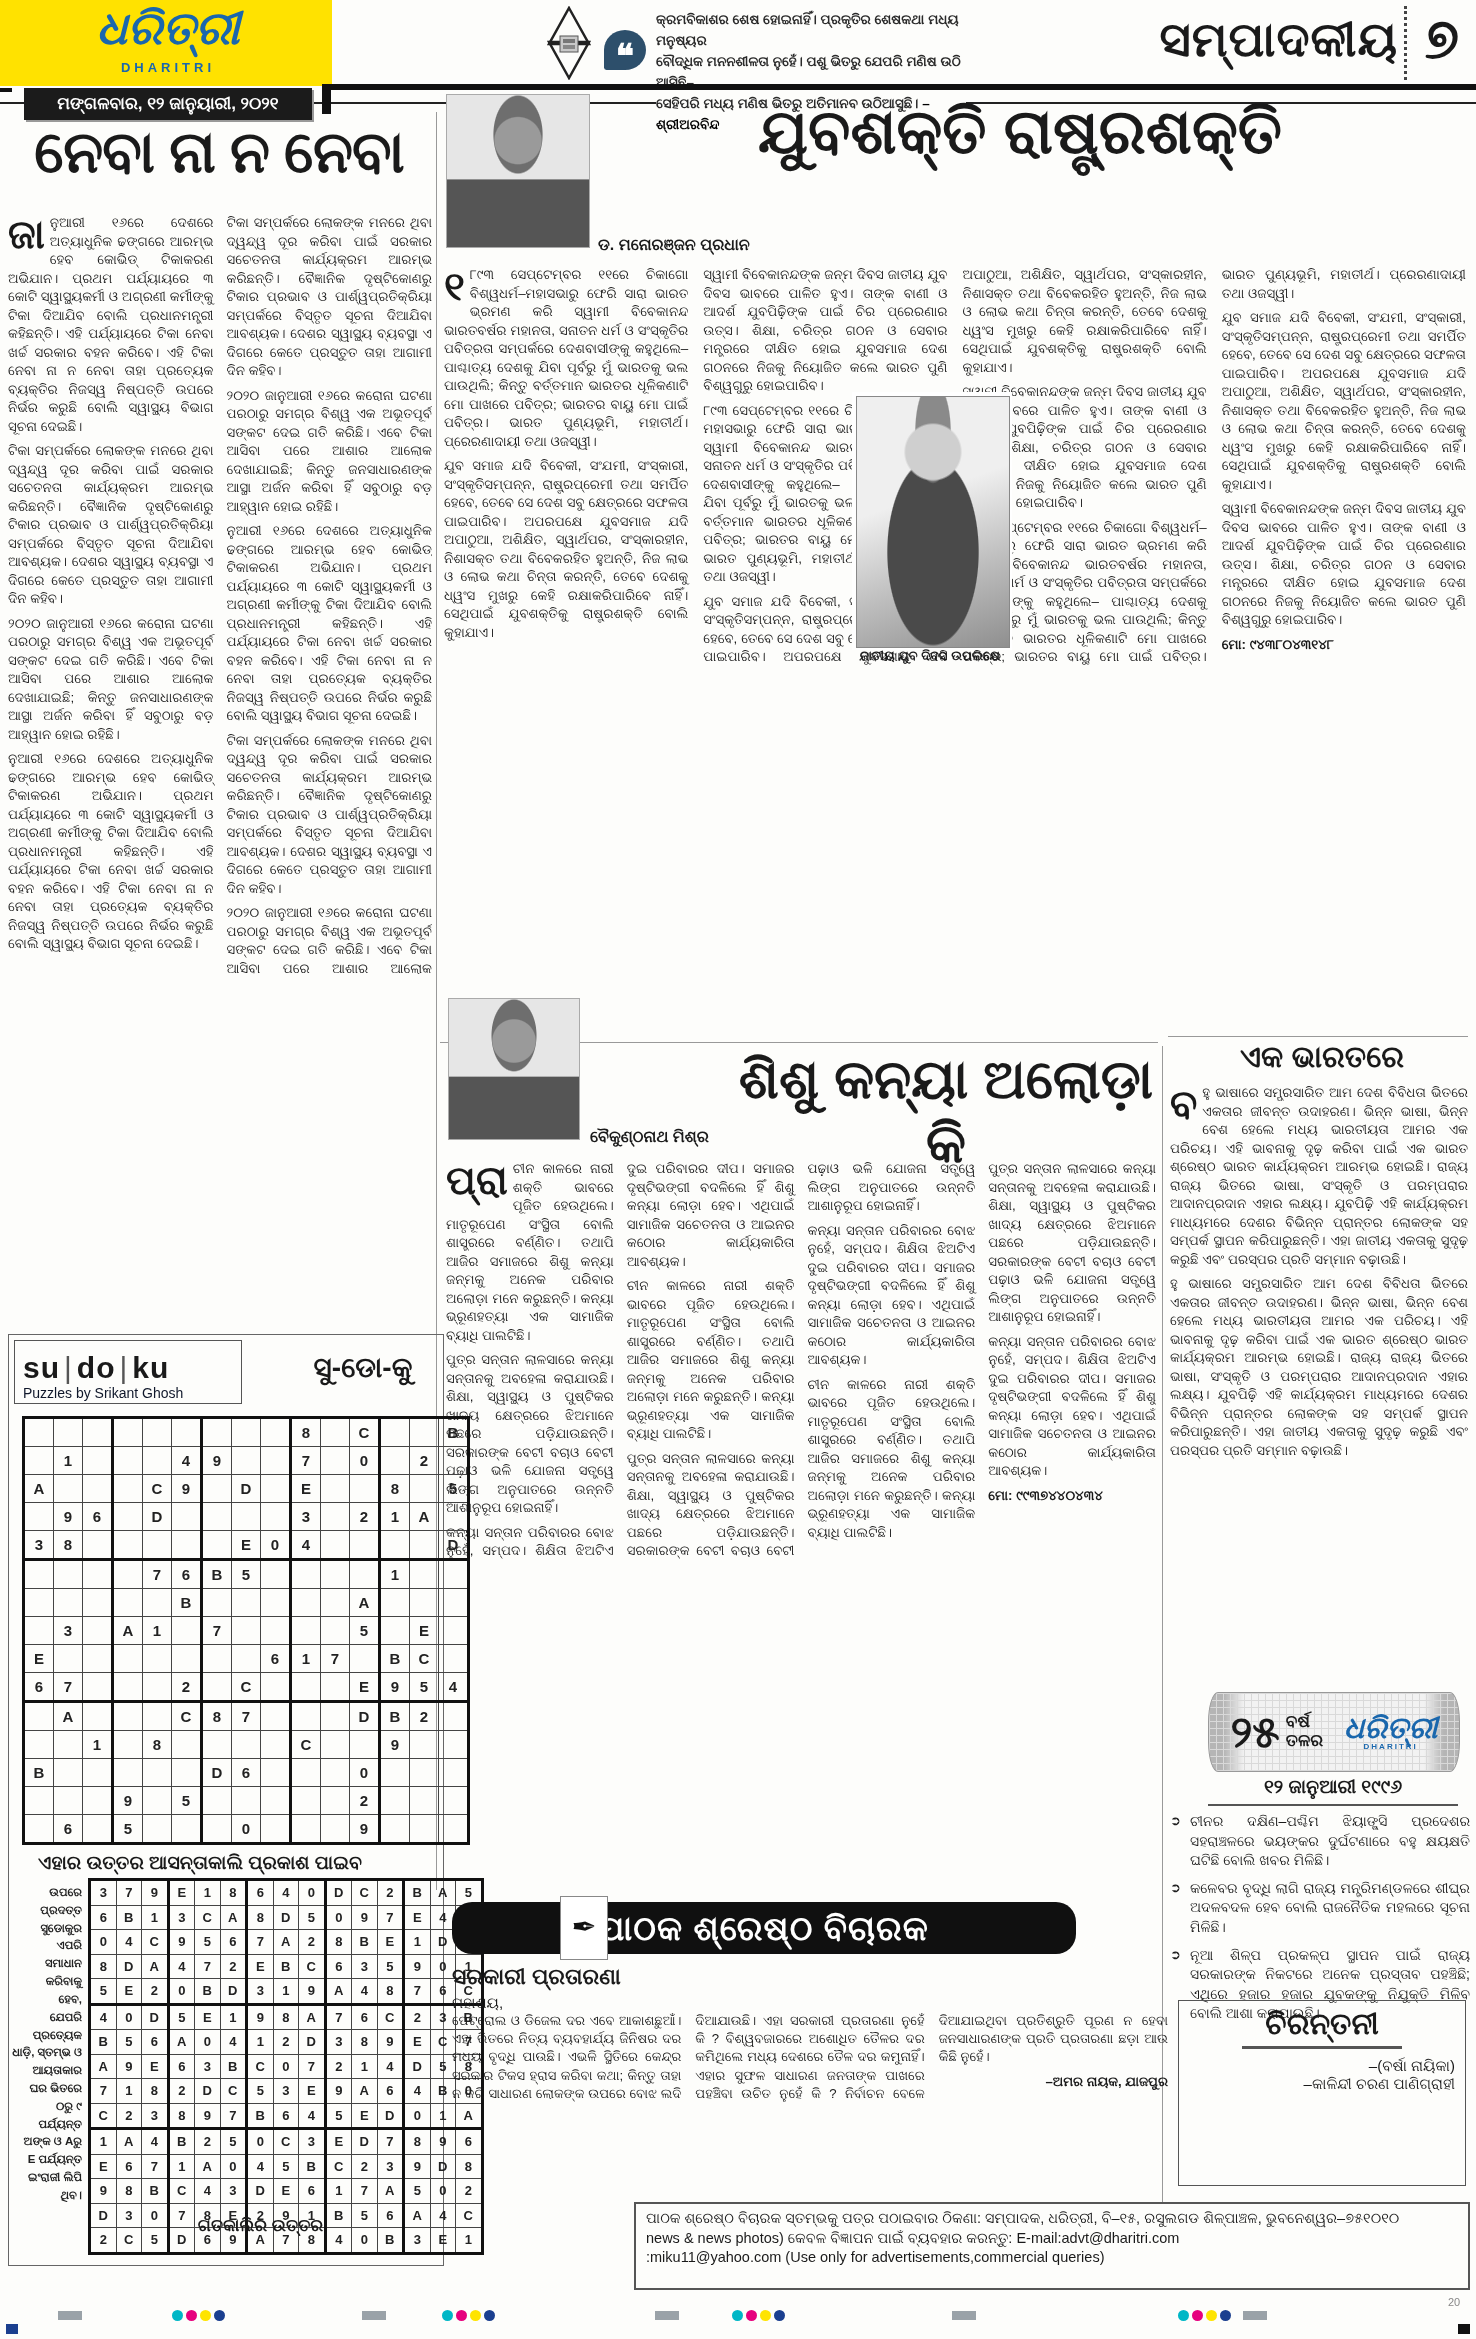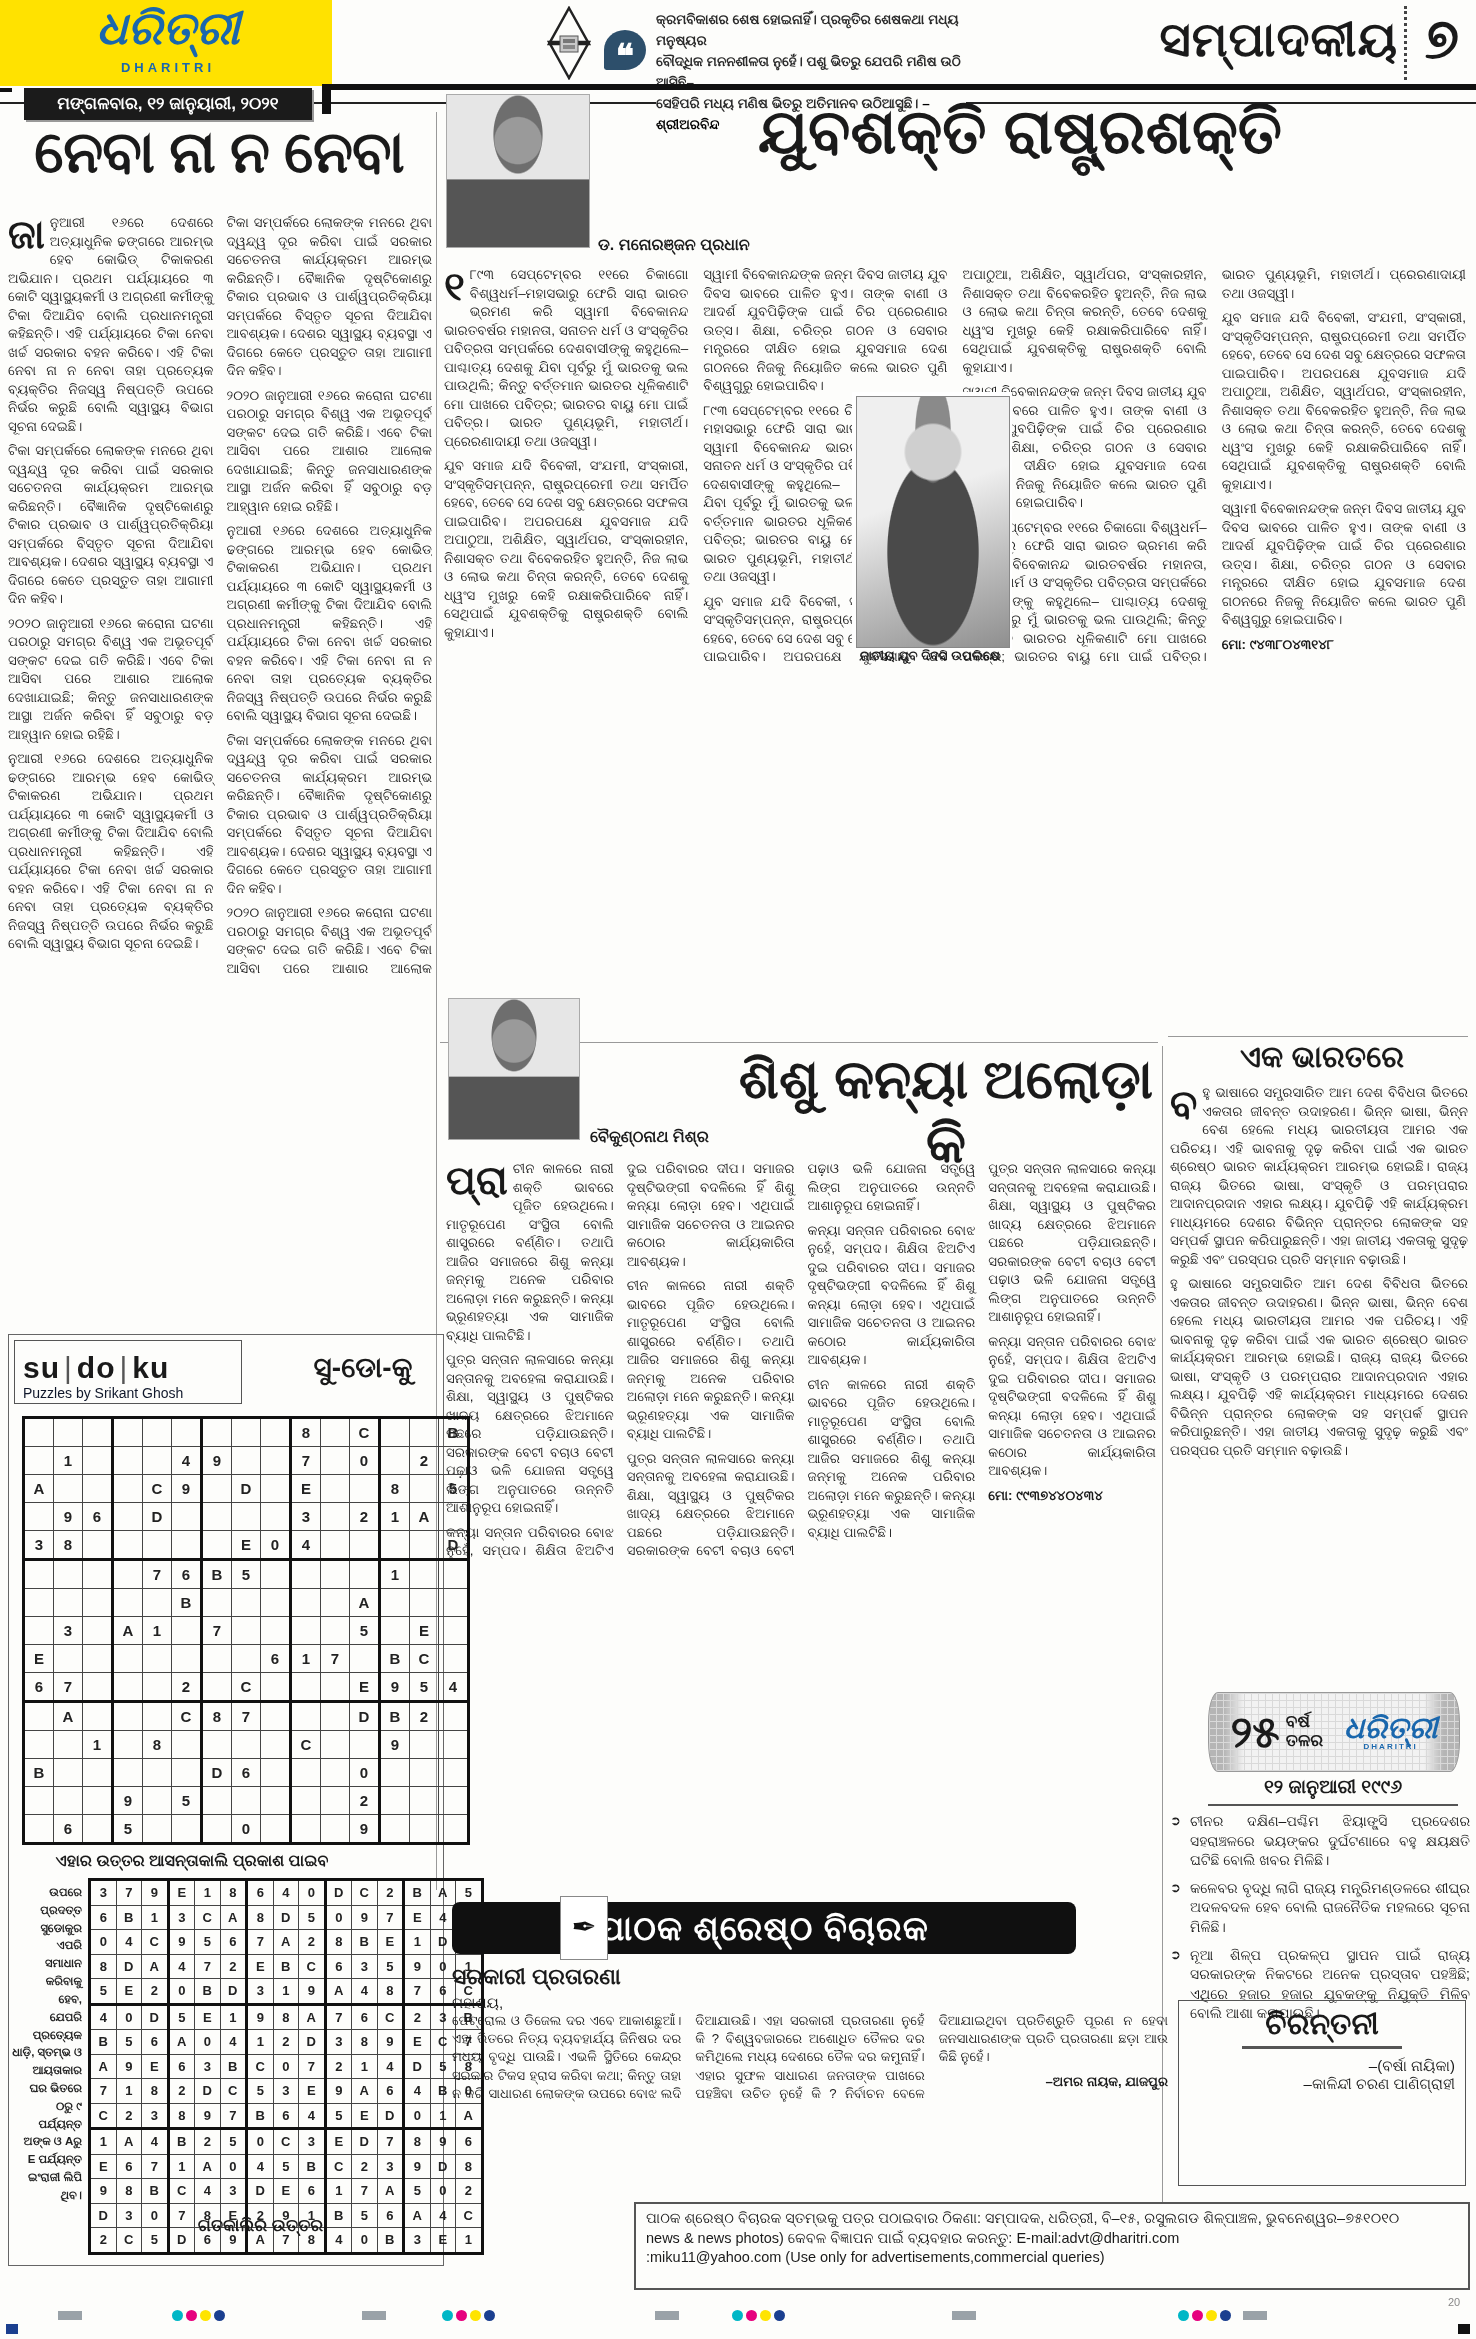--- a/index.html
+++ b/index.html
@@ -109,29 +109,29 @@
   .sud-odia{left:288px;top:1352px;width:150px;font-size:28px;font-weight:bold;text-align:center;}
   table.sgrid{border-collapse:collapse;}
   table.sgrid td{border:1px solid #444;text-align:center;font-weight:bold;color:#222;
         font-family:"Liberation Sans", sans-serif;}
   table.puzzle td{width:26px;height:25px;font-size:15px;}
   table.solution td{width:22.5px;height:21.5px;font-size:13px;}
   table.sgrid{border:3px solid #111;}
   table.sgrid td:nth-child(3n){border-right:3px solid #111;}
   table.sgrid tr:nth-child(5n) td{border-bottom:3px solid #111;}
   .puzzle-pos{left:22px;top:1416px;}
-  .note-line{left:8px;top:1852px;width:368px;text-align:center;font-size:16px;font-weight:bold;}
+  .note-line{left:16px;top:1852px;width:368px;text-align:center;font-size:19px;font-weight:bold;}
   .instr{left:10px;top:1884px;width:72px;font-size:11.5px;line-height:1.55;
         text-align:right;font-weight:bold;color:#222;}
   .solution-pos{left:88px;top:1878px;}
   .sol-caption{left:88px;top:2216px;width:345px;text-align:center;
         font-size:17px;font-weight:bold;}
   
   .banner{left:452px;top:1902px;width:624px;height:52px;background:#101010;
-        border-radius:8px;color:#fff;text-align:center;font-size:34px;font-weight:bold;
+        border-radius:20px;color:#fff;text-align:center;font-size:34px;font-weight:bold;
         line-height:52px;letter-spacing:1px;}
   .banner-icon{left:560px;top:1896px;width:46px;height:62px;background:#fff;
         border:1px solid #888;text-align:center;font-size:30px;line-height:60px;color:#111;}
   .letter-head{left:452px;top:1964px;width:300px;font-size:22px;font-weight:bold;}
   .letter-sal{left:452px;top:1994px;width:120px;font-size:15px;}
   .letter-body{left:452px;top:2012px;width:716px;height:186px;column-count:3;column-gap:14px;
         font-size:13.2px;}
   .letter-sig{font-weight:bold;text-align:right;display:block;}
   .footer-box{left:634px;top:2202px;width:836px;height:88px;border:2px solid #555;
         padding:5px 10px;box-sizing:border-box;font-size:14.5px;line-height:1.35;}

